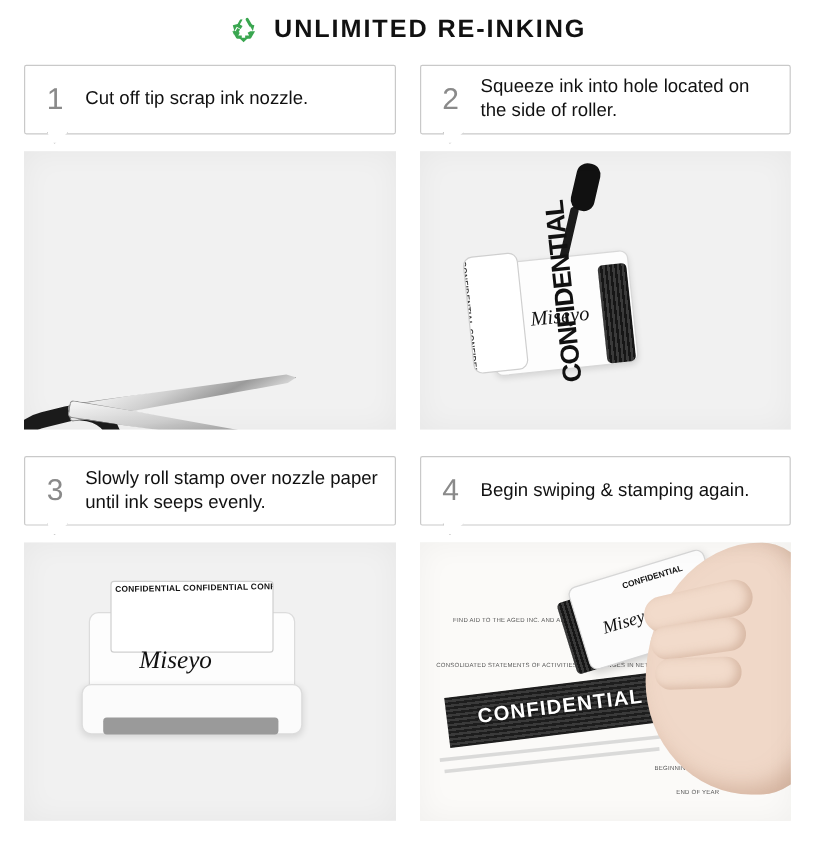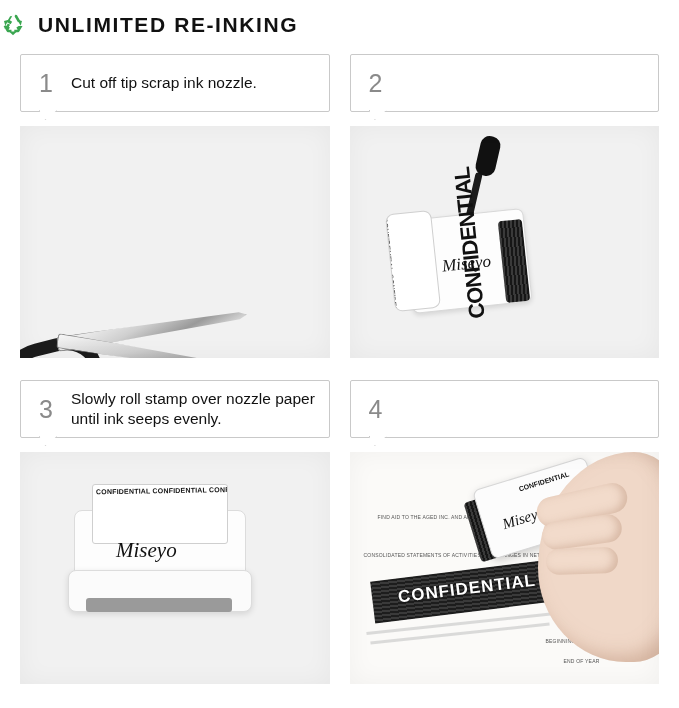--- a/index.html
+++ b/index.html
@@ -14,21 +14,21 @@
     color: #1a1a1a;
     overflow: hidden;
     position: relative;
   }
 
   
   .header {
     height: 46px;
     display: flex;
     align-items: center;
-    justify-content: flex-start;
+    justify-content: center;
     gap: 12px;
     padding-top: 4px;
     box-sizing: border-box;
   }
   .recycle-icon {
     width: 26px;
     height: 26px;
     display: block;
   }
   .header-title {
@@ -409,20 +409,21 @@
 
       <div class="scissor-blade blade-a"></div>
       <div class="scissor-blade blade-b"></div>
 
     </div>
   </div>
 
   <div class="cell">
     <div class="callout">
       <div class="step-num">2</div>
+      <div class="step-text">Squeeze ink into hole located on the side of roller.</div>
     </div>
     <div class="photo ph2">
       <div class="p2-dropper-stem"></div>
       <div class="p2-dropper-bulb"></div>
       <div class="p2-stamp-body"></div>
       <div class="p2-roller">
         <div class="roller-text">CONFIDENTIAL CONFIDENTIAL CONFIDENTIAL CONFIDENTIAL</div>
       </div>
       <div class="p2-bigtext">CONFIDENTIAL</div>
       <div class="p2-grip"></div>
@@ -442,20 +443,21 @@
         <div class="p3-window-text">CONFIDENTIAL CONFIDENTIAL CONFIDENTIAL CONFIDENTIAL</div>
       </div>
       <div class="p3-brand">Miseyo</div>
       <div class="p3-foot"></div>
     </div>
   </div>
 
   <div class="cell">
     <div class="callout">
       <div class="step-num">4</div>
+      <div class="step-text">Begin swiping &amp; stamping again.</div>
     </div>
     <div class="photo ph4">
       <div class="p4-paper"></div>
       <div class="p4-microtext" style="left:28px; top:62px;">FIND AID TO THE AGED INC. AND AFFILIATES</div>
       <div class="p4-microtext" style="left:14px; top:100px;">CONSOLIDATED STATEMENTS OF ACTIVITIES AND CHANGES IN NET ASSETS</div>
       <div class="p4-microtext" style="left:196px; top:186px;">BEGINNING OF YEAR</div>
       <div class="p4-microtext" style="left:214px; top:206px;">END OF YEAR</div>
       <div class="p4-line" style="left:16px; top:170px; width:190px; transform:rotate(-6deg);"></div>
       <div class="p4-line" style="left:20px; top:180px; width:180px; transform:rotate(-6deg);"></div>
       <div class="p4-redacted"></div>

